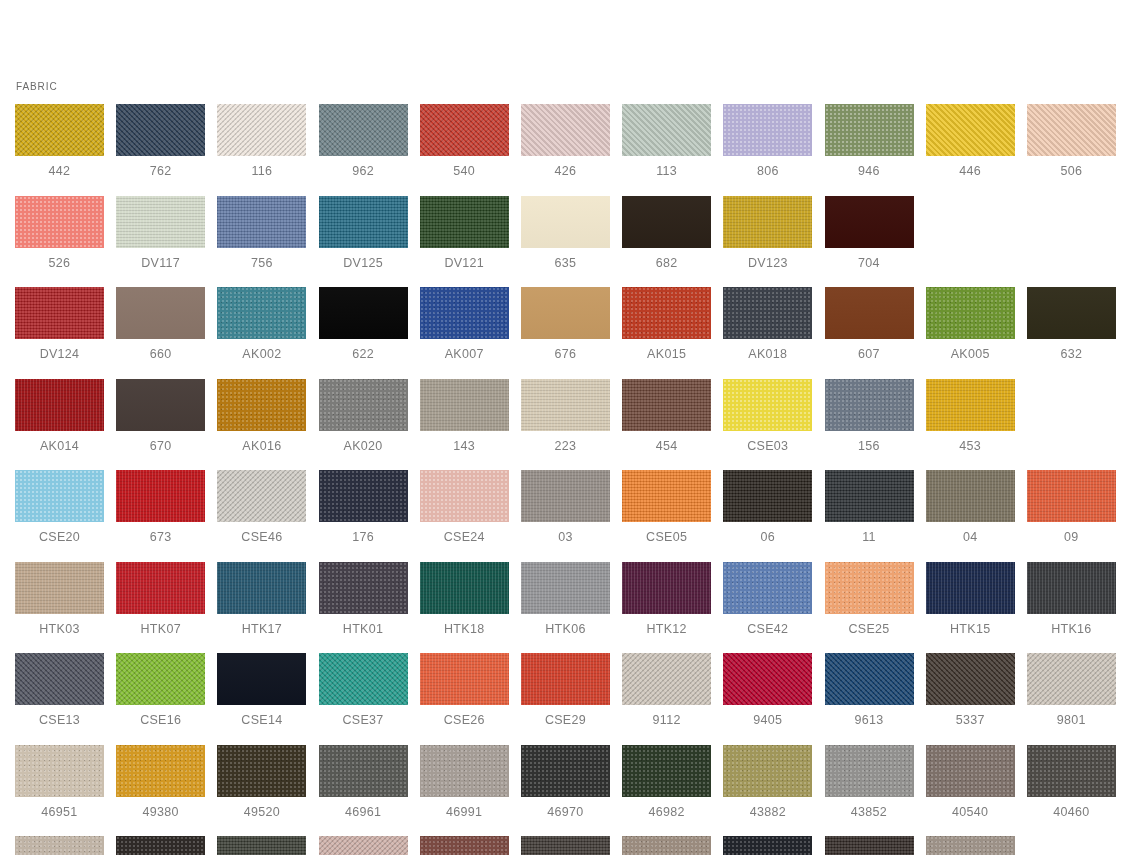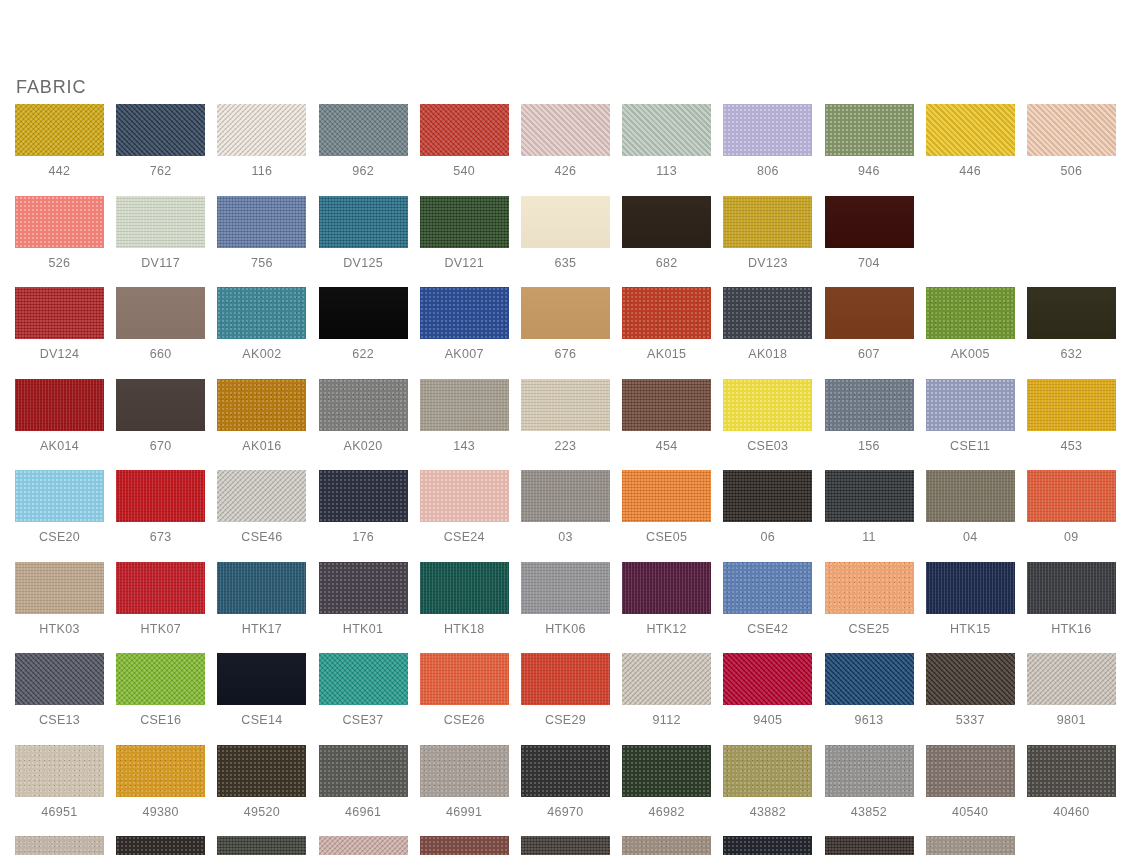--- a/index.html
+++ b/index.html
@@ -18,21 +18,21 @@
     position: relative;
     width: 1139px;
     height: 855px;
     background: #ffffff;
     box-sizing: border-box;
   }
   #section-title {
     position: absolute;
     left: 16px;
     top: 80px;
-    font-size: 18px;
+    font-size: 10px;
     letter-spacing: 0.9px;
     color: #6b6b6b;
     font-weight: 400;
     line-height: 14px;
   }
   #swatch-grid {
     position: absolute;
     left: 15px;
     top: 104px;
     width: 1110px;
@@ -274,24 +274,20 @@
         </div>
         <div class="swatch-cell">
           <div class="swatch-chip tex-dot" style="background-color: rgb(234, 216, 63);"></div>
           <div class="swatch-label">CSE03</div>
         </div>
         <div class="swatch-cell">
           <div class="swatch-chip tex-melange" style="background-color: rgb(108, 119, 133);"></div>
           <div class="swatch-label">156</div>
         </div>
         <div class="swatch-cell">
-          <div class="swatch-chip tex-dot" style="background-color: rgb(146, 152, 183);"></div>
-          <div class="swatch-label">CSE11</div>
-        </div>
-        <div class="swatch-cell">
           <div class="swatch-chip tex-linen" style="background-color: rgb(221, 171, 28);"></div>
           <div class="swatch-label">453</div>
         </div>
       </div>
       <div class="swatch-row">
         <div class="swatch-cell">
           <div class="swatch-chip tex-dot" style="background-color: rgb(135, 200, 224);"></div>
           <div class="swatch-label">CSE20</div>
         </div>
         <div class="swatch-cell">

